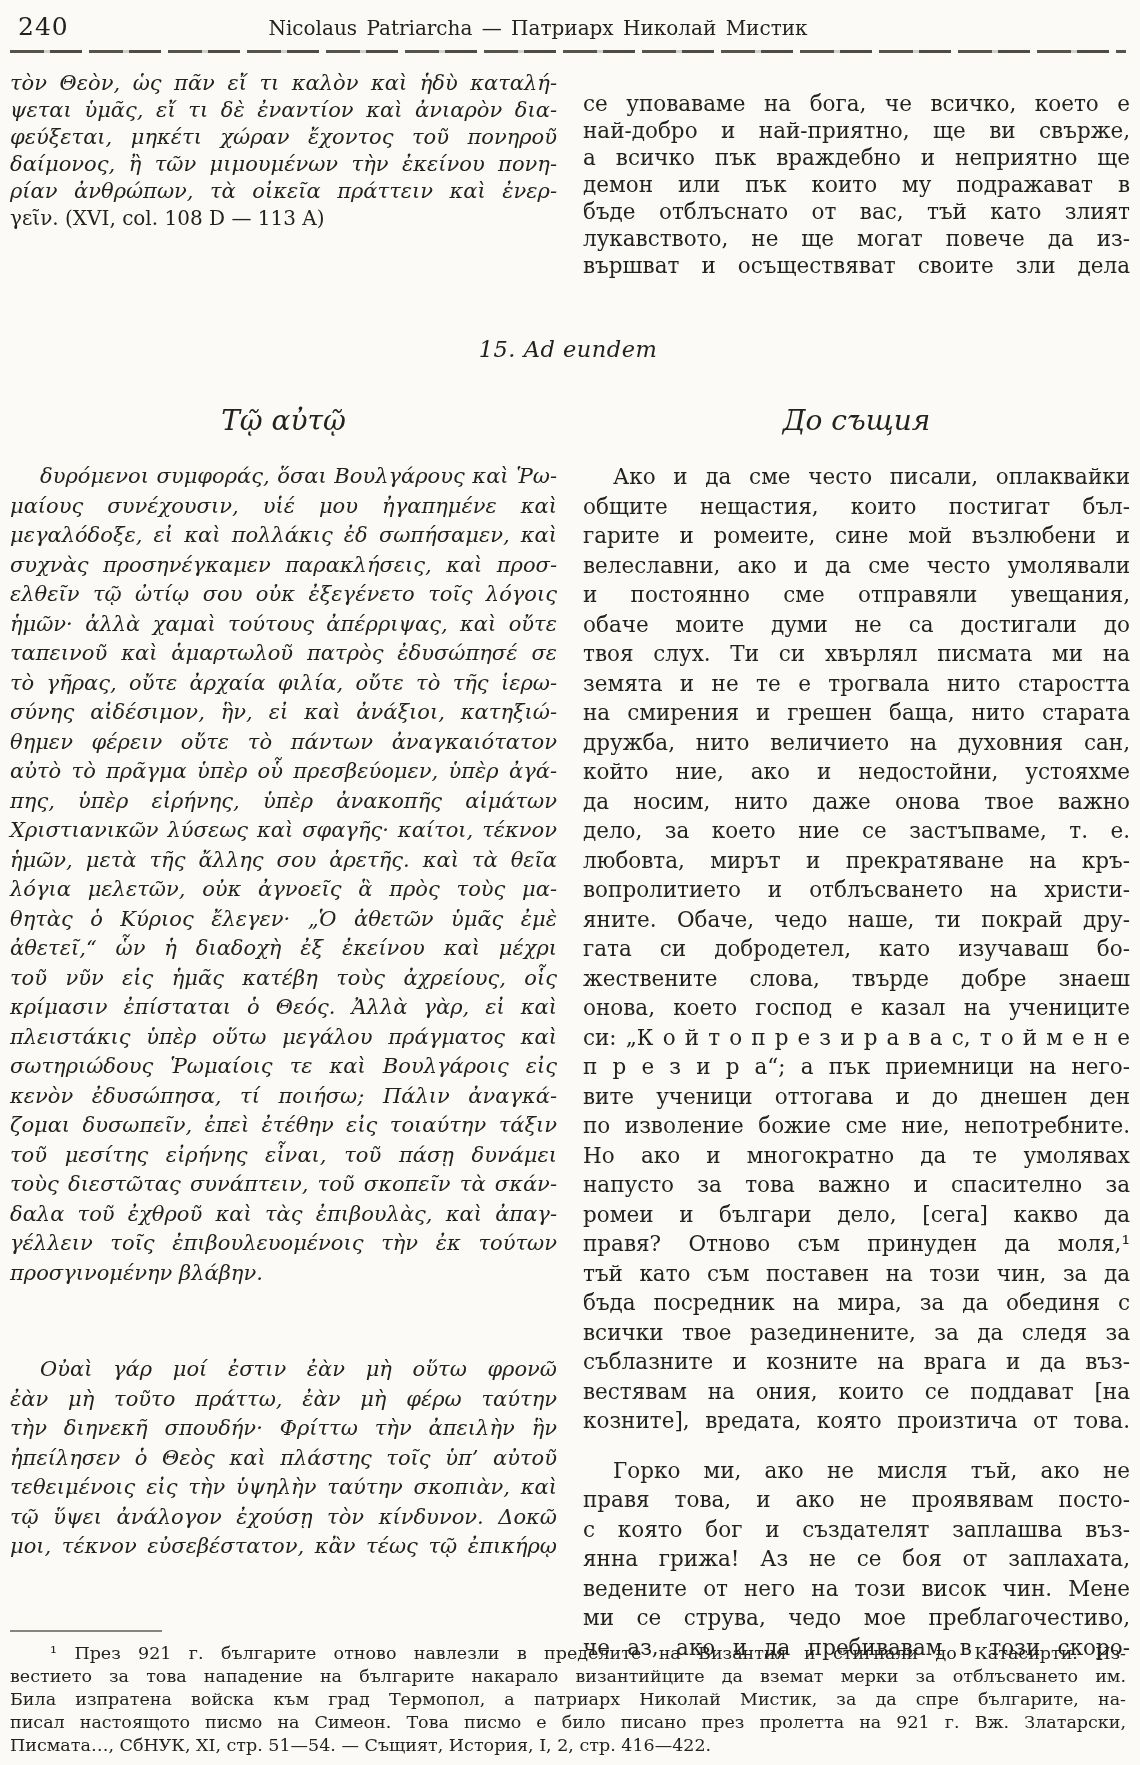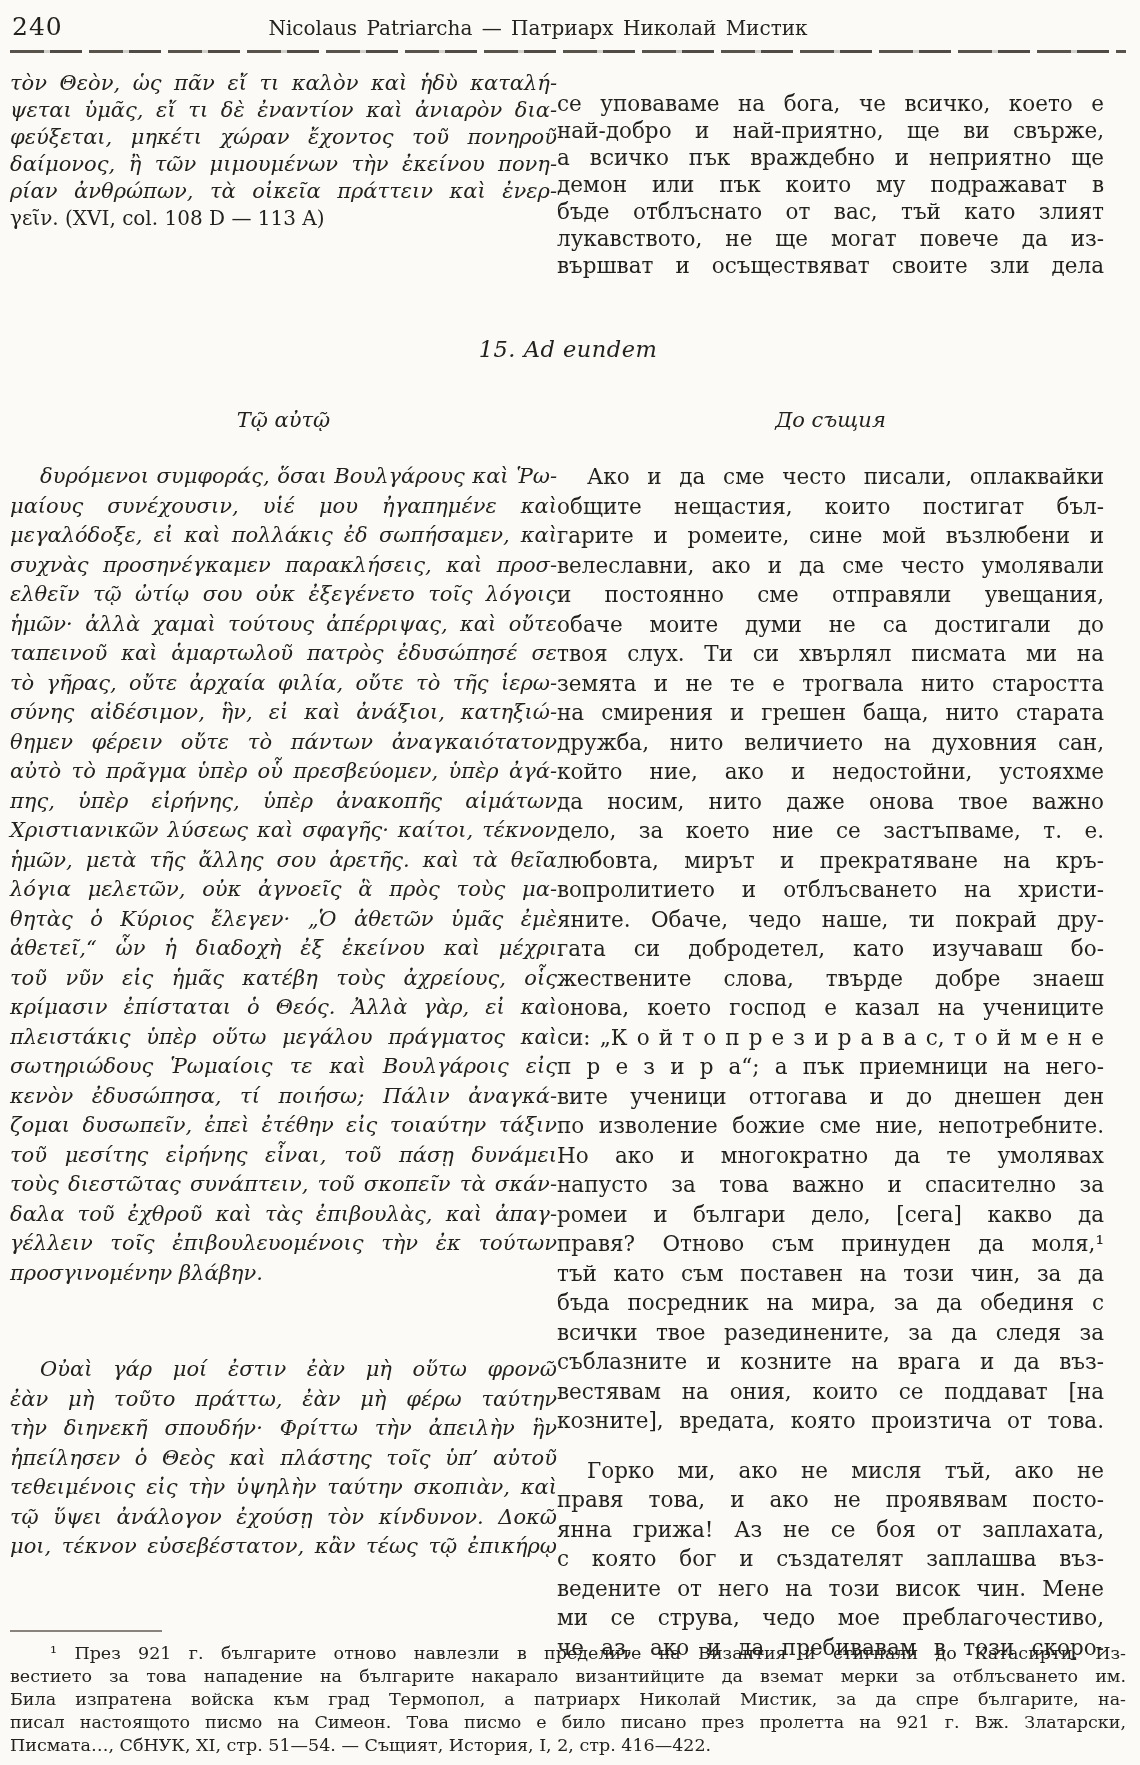--- a/index.html
+++ b/index.html
@@ -4,38 +4,38 @@
 <style>
   * { margin:0; padding:0; box-sizing:border-box; }
   html, body { background:#e8e6e1; }
   .page {
     width:1140px; height:1765px; margin:0 auto; position:relative; overflow:hidden;
     background:#fbfaf6; color:#24221d;
     font-family:"DejaVu Serif","Liberation Serif",serif;
     padding:12px 14px 0 10px;
   }
   .page-header { position:relative; height:32px; }
-  .page-number { position:absolute; left:2px; top:0; font-size:25px; letter-spacing:1px; }
+  .page-number { position:absolute; left:8px; top:0; font-size:25px; letter-spacing:1px; }
   .running-title { position:absolute; left:0; right:60px; top:4px; text-align:center; font-size:20px; word-spacing:3px; }
   .header-rule {
     height:3px; margin-top:6px;
     background:repeating-linear-gradient(90deg,#57534b 0 34px, rgba(87,83,75,.25) 34px 40px, #4f4b44 40px 72px, transparent 72px 79px);
   }
-  .columns { display:flex; }
+  .columns { display:flex; gap:26px; }
   .col { flex:0 0 547px; width:547px; }
   .carryover-row { margin-top:17px; }
   .para-block .tline { text-align:justify; text-align-last:justify; }
   .para-block .tline-last { text-align-last:left; }
   .para-block.para-cont .tline-last { text-align-last:justify; }
   .greek { font-style:italic; font-size:21px; line-height:27px; }
   .bulg { font-size:21.5px; line-height:27px;margin-top:20px; }
   .body-block { line-height:29.5px; }
   .carryover-greek .tline-last { font-style:normal; font-size:20px; text-align-last:left; }
   .section-heading { margin-top:56px; text-align:center; font-style:italic; font-weight:normal; font-size:22.5px; letter-spacing:.5px; line-height:28px; }
-  .subheading { margin-top:44px; text-align:center; font-style:italic; font-size:21px; line-height:27px; }
+  .subheading { margin-top:44px; text-align:center; font-style:italic; font-size:28px; line-height:27px; }
   .body-first { margin-top:28px; }
   .para-indent .tline:first-child { text-indent:30px; }
   .greek-para-2 { margin-top:67px; }
   .footnote-area { position:absolute; left:10px; right:14px; bottom:8px; }
   .footnote-rule { width:152px; height:2px; background:#6b675f; margin-bottom:10px; opacity:.8; }
   .footnote { font-size:17.5px; line-height:23px; }
   .footnote .tline:first-child { text-indent:40px; }
 </style>
 </head>
 <body>
@@ -146,22 +146,22 @@
           <div class="tline">тъй като съм поставен на този чин, за да</div>
           <div class="tline">бъда посредник на мира, за да обединя с</div>
           <div class="tline">всички твое разединените, за да следя за</div>
           <div class="tline">съблазните и козните на врага и да въз-</div>
           <div class="tline">вестявам на ония, които се поддават [на</div>
           <div class="tline tline-last">козните], вредата, която произтича от това.</div>
         </div>
       <div class="bulg para-block body-block para-indent para-cont">
           <div class="tline">Горко ми, ако не мисля тъй, ако не</div>
           <div class="tline">правя това, и ако не проявявам посто-</div>
+          <div class="tline">с която бог и създателят заплашва въз-</div>
           <div class="tline">янна грижа! Аз не се боя от заплахата,</div>
-          <div class="tline">с която бог и създателят заплашва въз-</div>
           <div class="tline">ведените от него на този висок чин. Мене</div>
           <div class="tline">ми се струва, чедо мое преблагочестиво,</div>
           <div class="tline tline-last">че аз, ако и да пребивавам в този скоро-</div>
         </div>
     </div>
   </div>
 
   <footer class="footnote-area">
     <div class="footnote-rule"></div>
     <div class="footnote para-block">

